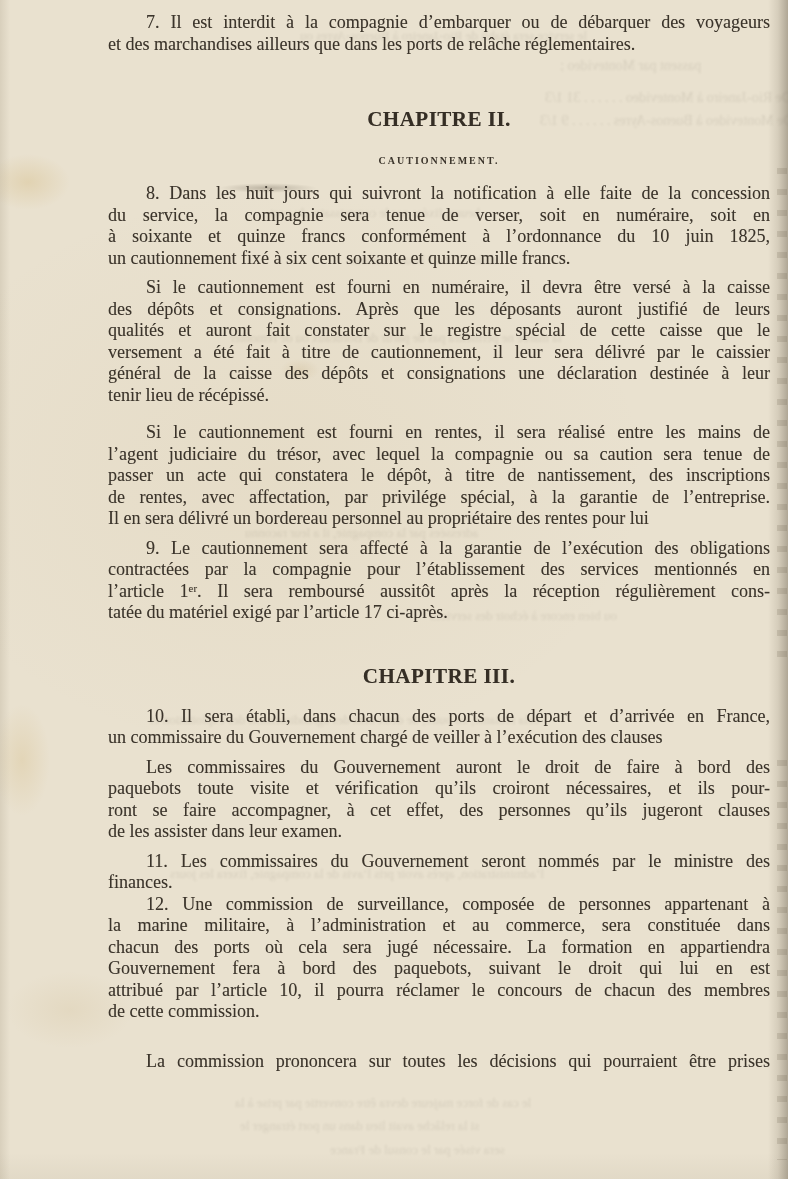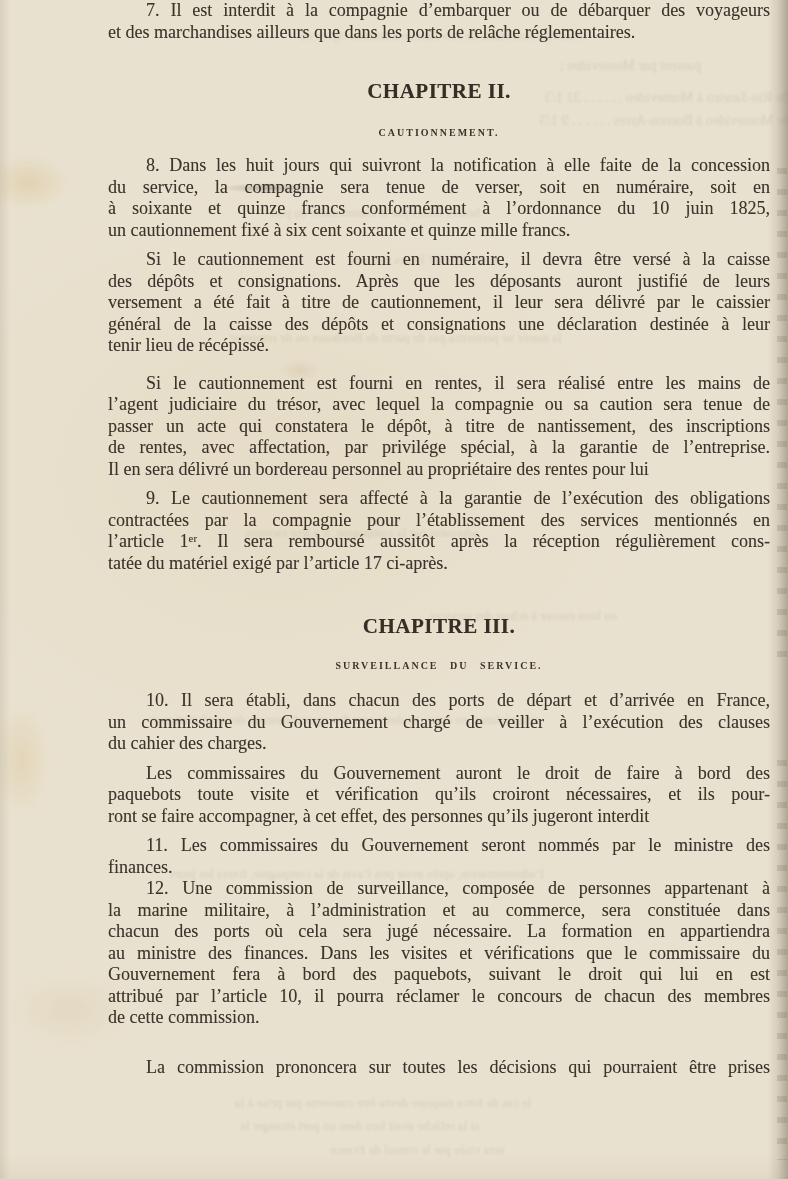--- a/index.html
+++ b/index.html
@@ -23,22 +23,22 @@
   .content{position:absolute;left:108px;top:0;width:662px;font-size:18px;line-height:21.5px;}
   .para{margin:0;text-shadow:0.3px 0.3px 0 rgba(59,52,43,0.30);}
   .line{display:block;text-align:justify;text-align-last:justify;}
   .line:last-child{text-align-last:left;}
   .para.continues .line:last-child{text-align-last:justify;}
   .para .line:first-child{text-indent:38px;}
   .chapter{margin:0;text-align:center;font-size:21px;line-height:28px;font-weight:700;
     letter-spacing:0.5px;color:#352e25;text-shadow:0.3px 0.3px 0 rgba(53,46,37,0.35);}
   .section{margin:0;text-align:center;font-size:10px;line-height:16px;font-weight:700;
     letter-spacing:2px;word-spacing:7px;color:#3b342b;}
-  [data-name="article-7"]{}
-  [data-name="chapitre-2-heading"]{margin-top:34px}
+  [data-name="article-7"]{margin-top:12px}
+  [data-name="chapitre-2-heading"]{margin-top:50px}
   [data-name="cautionnement-heading"]{margin-top:20px}
   [data-name="article-8"]{margin-top:14px}
   [data-name="article-8-numeraire"]{margin-top:8px}
   [data-name="article-8-rentes"]{margin-top:16px}
   [data-name="article-9"]{margin-top:8px}
   [data-name="chapitre-3-heading"]{margin-top:38px}
   [data-name="surveillance-heading"]{margin-top:18px}
   [data-name="article-10"]{margin-top:16px}
   [data-name="article-10-commissaires"]{margin-top:8px}
   [data-name="article-11"]{margin-top:8px}
@@ -84,58 +84,57 @@
       <h2 class="section" data-name="cautionnement-heading">CAUTIONNEMENT.</h2>
       <p class="para" data-name="article-8">
         <span class="line" data-name="text-line">8. Dans les huit jours qui suivront la notification à elle faite de la concession</span>
         <span class="line" data-name="text-line">du service, la compagnie sera tenue de verser, soit en numéraire, soit en</span>
         <span class="line" data-name="text-line">à soixante et quinze francs conformément à l’ordonnance du 10 juin 1825,</span>
         <span class="line" data-name="text-line">un cautionnement fixé à six cent soixante et quinze mille francs.</span>
       </p>
       <p class="para" data-name="article-8-numeraire">
         <span class="line" data-name="text-line">Si le cautionnement est fourni en numéraire, il devra être versé à la caisse</span>
         <span class="line" data-name="text-line">des dépôts et consignations. Après que les déposants auront justifié de leurs</span>
+        <span class="line" data-name="text-line">qualités et auront fait constater sur le registre spécial de cette caisse que le</span>
         <span class="line" data-name="text-line">versement a été fait à titre de cautionnement, il leur sera délivré par le caissier</span>
         <span class="line" data-name="text-line">général de la caisse des dépôts et consignations une déclaration destinée à leur</span>
         <span class="line" data-name="text-line">tenir lieu de récépissé.</span>
       </p>
       <p class="para" data-name="article-8-rentes">
         <span class="line" data-name="text-line">Si le cautionnement est fourni en rentes, il sera réalisé entre les mains de</span>
         <span class="line" data-name="text-line">l’agent judiciaire du trésor, avec lequel la compagnie ou sa caution sera tenue de</span>
         <span class="line" data-name="text-line">passer un acte qui constatera le dépôt, à titre de nantissement, des inscriptions</span>
         <span class="line" data-name="text-line">de rentes, avec affectation, par privilége spécial, à la garantie de l’entreprise.</span>
         <span class="line" data-name="text-line">Il en sera délivré un bordereau personnel au propriétaire des rentes pour lui</span>
       </p>
       <p class="para" data-name="article-9">
         <span class="line" data-name="text-line">9. Le cautionnement sera affecté à la garantie de l’exécution des obligations</span>
         <span class="line" data-name="text-line">contractées par la compagnie pour l’établissement des services mentionnés en</span>
         <span class="line" data-name="text-line">l’article 1ᵉʳ. Il sera remboursé aussitôt après la réception régulièrement cons-</span>
         <span class="line" data-name="text-line">tatée du matériel exigé par l’article 17 ci-après.</span>
       </p>
       <h2 class="chapter" data-name="chapitre-3-heading">CHAPITRE III.</h2>
-      <h2 class="section" data-name="surveillance-heading">SURVEILLANCE DU SERVICE.</h2>
       <p class="para" data-name="article-10">
         <span class="line" data-name="text-line">10. Il sera établi, dans chacun des ports de départ et d’arrivée en France,</span>
         <span class="line" data-name="text-line">un commissaire du Gouvernement chargé de veiller à l’exécution des clauses</span>
-        <span class="line" data-name="text-line">du cahier des charges.</span>
       </p>
       <p class="para" data-name="article-10-commissaires">
         <span class="line" data-name="text-line">Les commissaires du Gouvernement auront le droit de faire à bord des</span>
         <span class="line" data-name="text-line">paquebots toute visite et vérification qu’ils croiront nécessaires, et ils pour-</span>
-        <span class="line" data-name="text-line">ront se faire accompagner, à cet effet, des personnes qu’ils jugeront interdit</span>
+        <span class="line" data-name="text-line">ront se faire accompagner, à cet effet, des personnes qu’ils jugeront clauses</span>
+        <span class="line" data-name="text-line">de les assister dans leur examen.</span>
       </p>
       <p class="para" data-name="article-11">
         <span class="line" data-name="text-line">11. Les commissaires du Gouvernement seront nommés par le ministre des</span>
         <span class="line" data-name="text-line">finances.</span>
       </p>
       <p class="para" data-name="article-12">
         <span class="line" data-name="text-line">12. Une commission de surveillance, composée de personnes appartenant à</span>
         <span class="line" data-name="text-line">la marine militaire, à l’administration et au commerce, sera constituée dans</span>
         <span class="line" data-name="text-line">chacun des ports où cela sera jugé nécessaire. La formation en appartiendra</span>
-        <span class="line" data-name="text-line">au ministre des finances. Dans les visites et vérifications que le commissaire du</span>
         <span class="line" data-name="text-line">Gouvernement fera à bord des paquebots, suivant le droit qui lui en est</span>
         <span class="line" data-name="text-line">attribué par l’article 10, il pourra réclamer le concours de chacun des membres</span>
         <span class="line" data-name="text-line">de cette commission.</span>
       </p>
       <p class="para continues" data-name="commission-prononcera">
         <span class="line" data-name="text-line">La commission prononcera sur toutes les décisions qui pourraient être prises</span>
       </p>
     </div>
   <div class="margin-marks marks-upper" data-name="bleedthrough-margin-marks"></div>
   <div class="margin-marks marks-lower" data-name="bleedthrough-margin-marks"></div>

